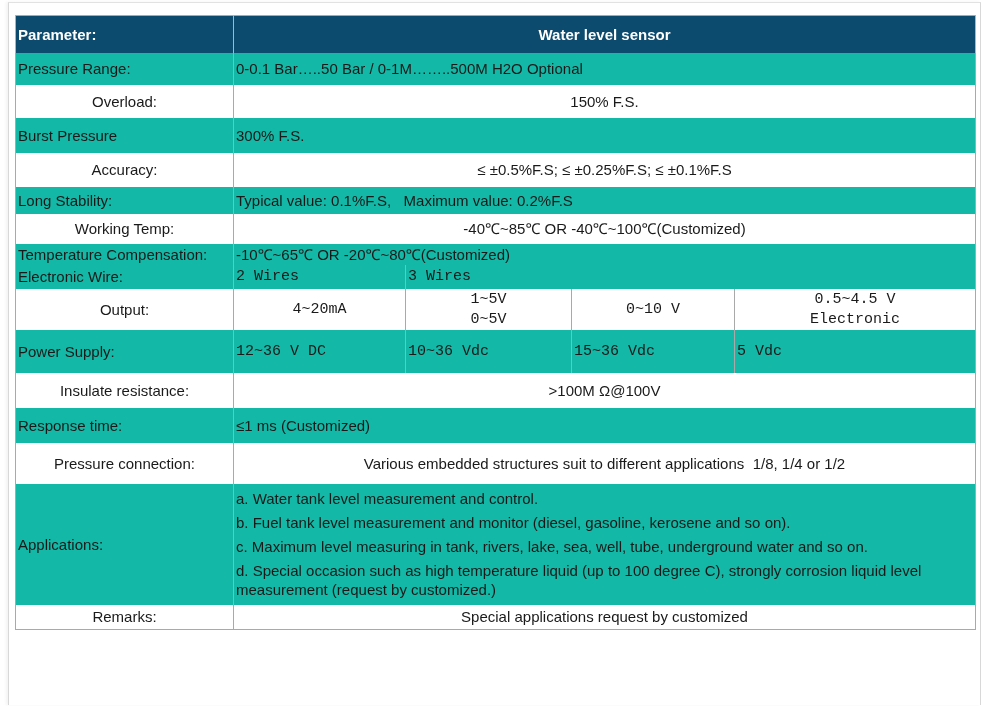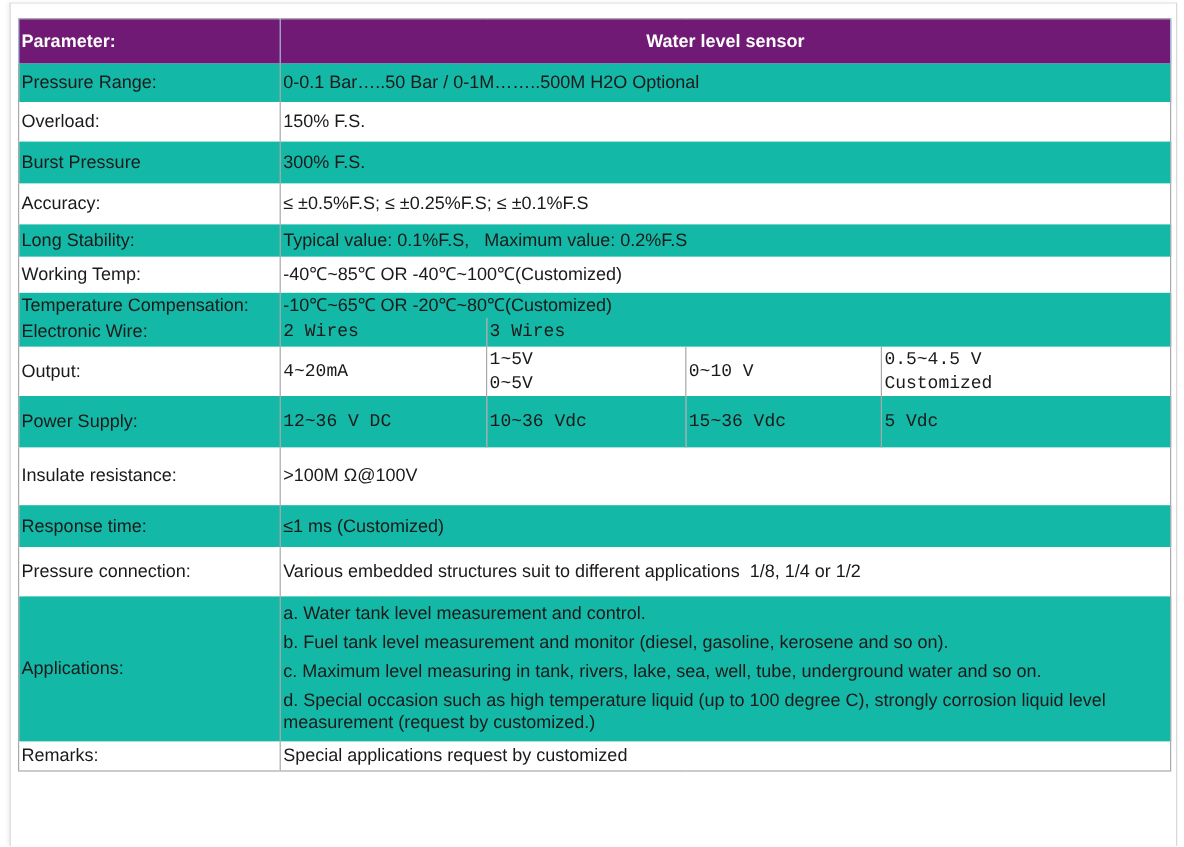--- a/index.html
+++ b/index.html
@@ -17,26 +17,26 @@
     border-collapse: collapse; table-layout: fixed;
     font-size: 15px; color: #1a1a1a;
     border: 1px solid #a9a9a9;
   }
   table.spec td, table.spec th {
     padding: 0 2px; vertical-align: middle; text-align: left;
     border-left: 1px solid #a9a9a9; border-right: 1px solid #a9a9a9;
     line-height: 20px;
   }
   table.spec th {
-    background: #701a75; color: #ffffff; font-weight: bold; height: 37px; font-size: 15px;
+    background: #0c4a6e; color: #ffffff; font-weight: bold; height: 37px; font-size: 15px;
     border-color: #9db8d6;
   }
   table.spec th.center { text-align: center; }
   tr.gray td { background: #14b8a6; }
-  tr.white td { background: #ffffff; }
+  tr.white td { background: #ffffff; text-align: center; }
   td.c { text-align: center; font-family: Liberation Mono, monospace; }
   .app-line { display: block; margin: 2px 0 4px 0; }
   .app-line.multi { line-height: 19px; }
 </style>
 </head>
 <body>
 
 <div class="frame"></div>
 
 <table class="spec">
@@ -90,31 +90,31 @@
     <tr class="white" style="height:41px">
       <td>Output:</td>
       <td class="c">4~20mA</td>
       <td class="c">
         <span style="display:block">1~5V</span>
         <span style="display:block">0~5V</span>
       </td>
       <td class="c">0~10 V</td>
       <td class="c">
         <span style="display:block">0.5~4.5 V</span>
-        <span style="display:block">Customized</span>
+        <span style="display:block">Electronic</span>
       </td>
     </tr>
     <tr class="gray" style="height:43px">
       <td>Power Supply:</td>
       <td class="c">12~36 V DC</td>
       <td class="c">10~36 Vdc</td>
       <td class="c">15~36 Vdc</td>
       <td class="c">5 Vdc</td>
     </tr>
-    <tr class="white" style="height:48px">
+    <tr class="white" style="height:35px">
       <td>Insulate resistance:</td>
       <td colspan="4">&gt;100M Ω@100V</td>
     </tr>
     <tr class="gray" style="height:35px">
       <td>Response time:</td>
       <td colspan="4">≤1 ms (Customized)</td>
     </tr>
     <tr class="white" style="height:41px">
       <td>Pressure connection:</td>
       <td colspan="4" style="white-space:pre">Various embedded structures suit to different applications  1/8, 1/4 or 1/2</td>

